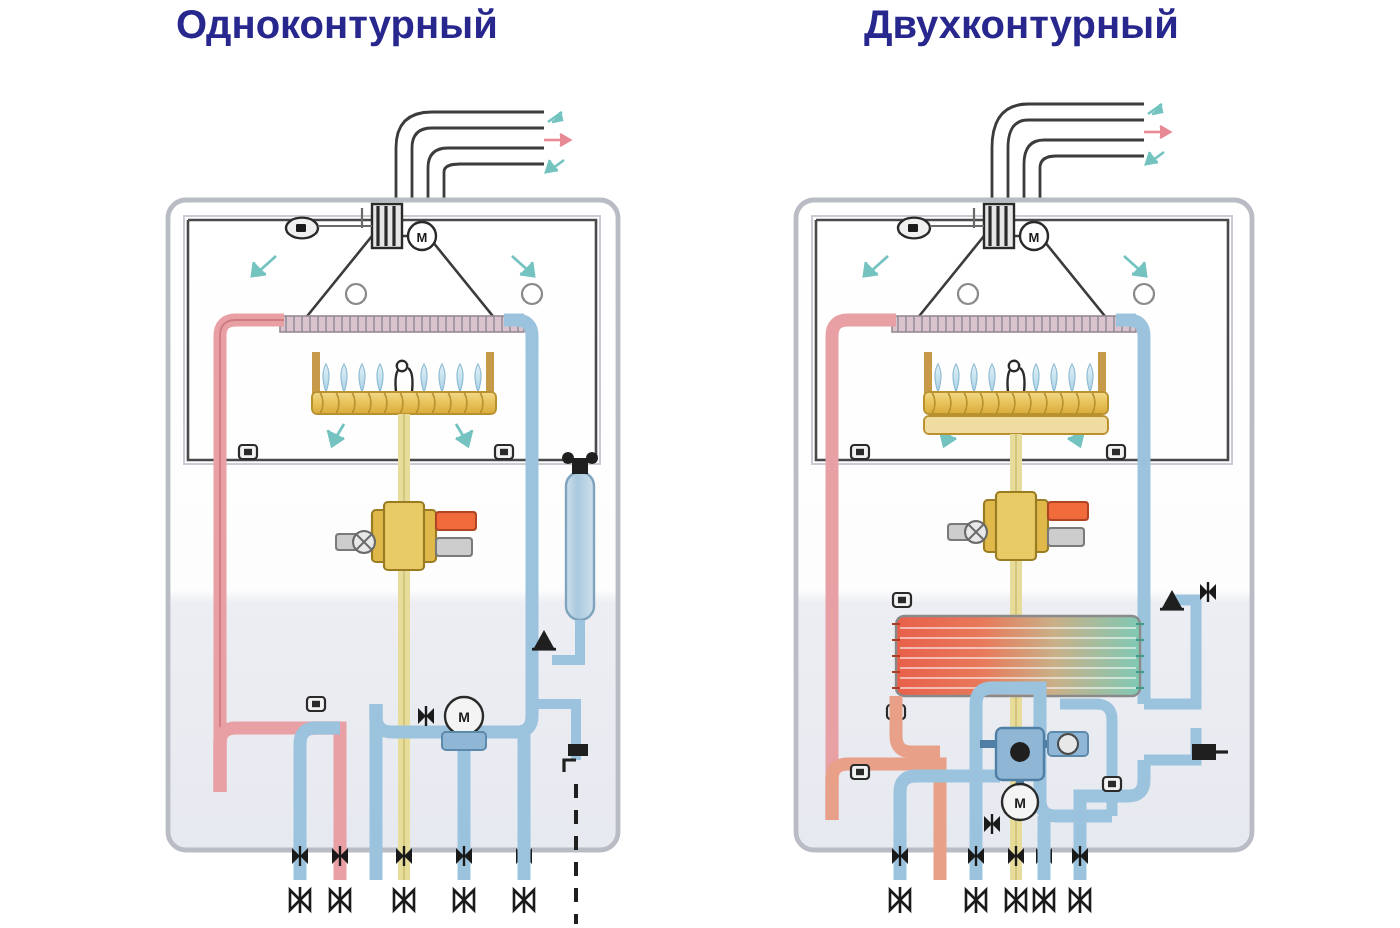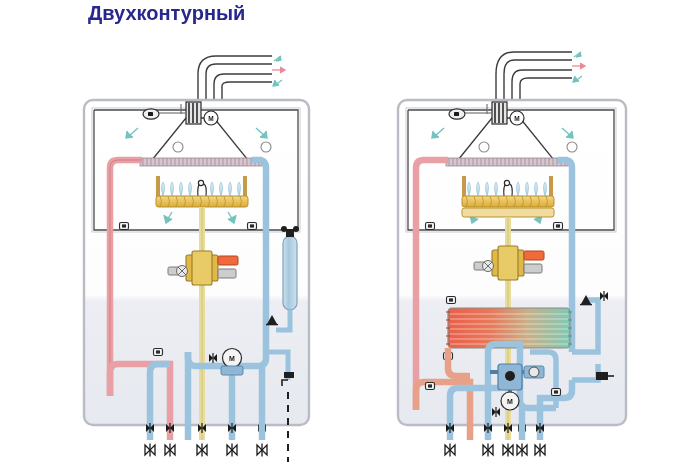--- a/index.html
+++ b/index.html
@@ -20,21 +20,22 @@
   }
   .title.left{left:88px;}
   .title.right{left:432px;}
   svg{position:absolute;left:0;top:0;}
 </style>
 </head>
 <body>
 
 <div class="stage">
 
-  <div class="title left">Двухконтурный</div>
+  <div class="title left">Одноконтурный</div>
+  <div class="title right">Двухконтурный</div>
 
   <svg width="700" height="464" viewBox="0 0 700 464">
     <defs>
       <linearGradient id="caseShade" x1="0" y1="0" x2="0" y2="1">
         <stop offset="0%" stop-color="#ffffff"></stop>
         <stop offset="60%" stop-color="#fdfdfe"></stop>
         <stop offset="62%" stop-color="#eceef3"></stop>
         <stop offset="100%" stop-color="#e6e9ef"></stop>
       </linearGradient>
       <linearGradient id="hxGrad" x1="0" y1="0" x2="1" y2="0">

